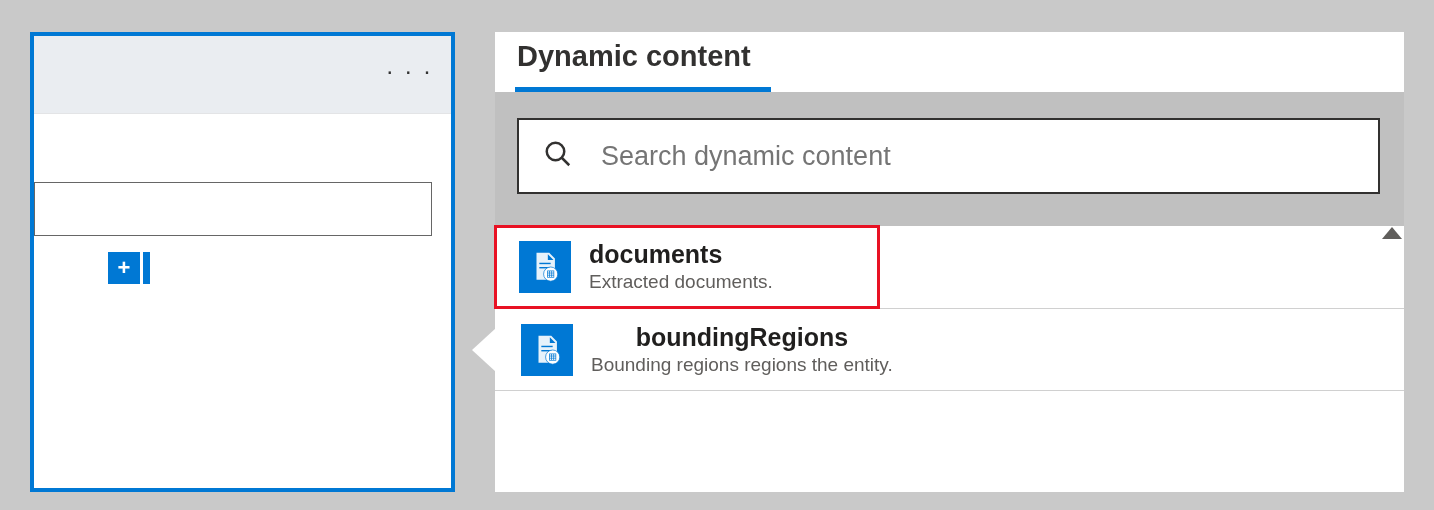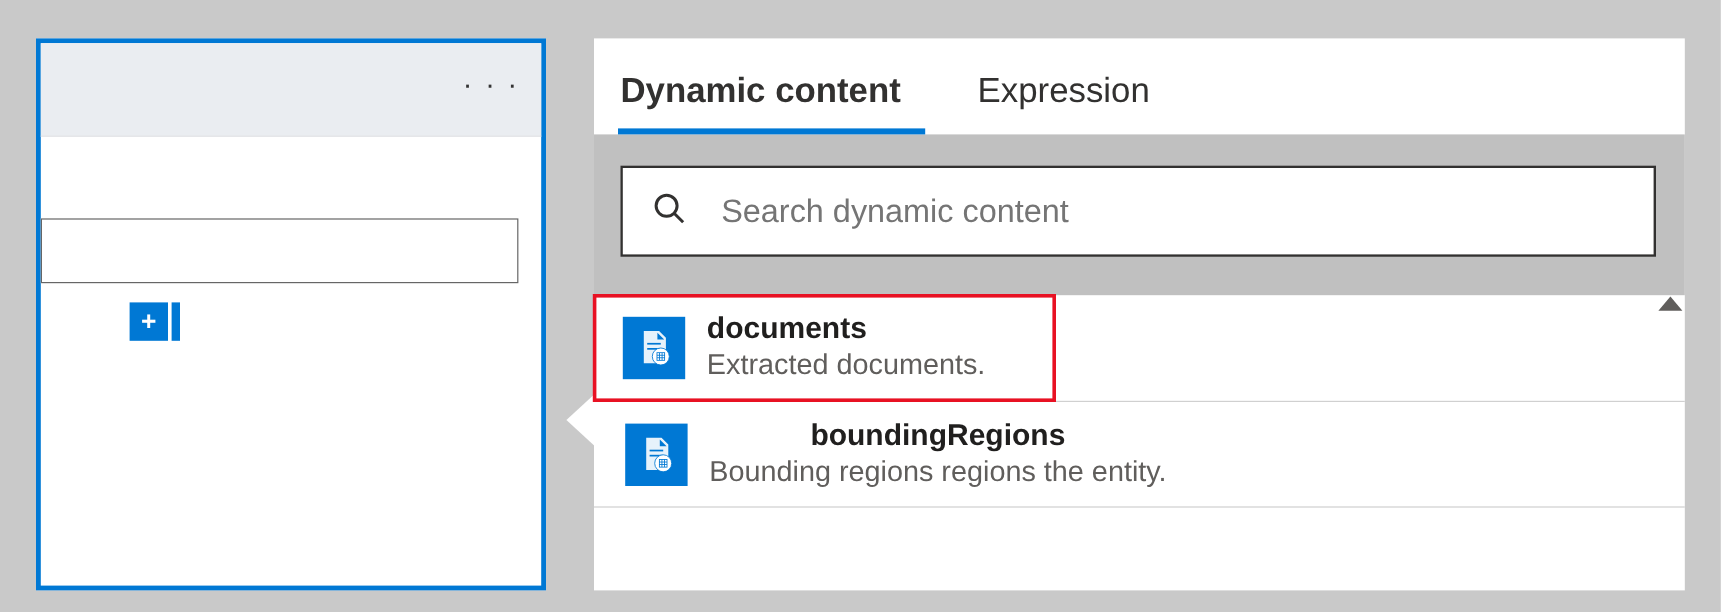--- a/index.html
+++ b/index.html
@@ -99,21 +99,21 @@
       left: 495px;
       top: 32px;
       width: 909px;
       height: 460px;
       background: #fff;
     }
     .tabs {
       display: flex;
       padding-left: 20px;
       border-bottom: 1px solid transparent;
-      height: 80px;
+      height: 60px;
       align-items: flex-end;
     }
     .tab {
       padding: 0 28px 18px 2px;
       font-size: 29px;
       color: #323130;
       cursor: pointer;
       position: relative;
       margin-right: 34px;
     }
@@ -183,21 +183,21 @@
     }
     .result-text {
       margin-left: 18px;
     }
     .result-title {
       font-size: 25px;
       font-weight: 600;
       color: #201f1e;
     }
     .result-desc {
-      font-size: 24px;
+      font-size: 19px;
       color: #605e5c;
       margin-top: 2px;
     }
     .scroll-indicator {
       position: absolute;
       right: 2px;
       top: 1px;
       width: 0;
       height: 0;
       border-left: 10px solid transparent;
@@ -228,21 +228,20 @@
         <span class="plus-bar"></span>
       </div>
     </div>
   </div>
 
   <div class="callout-arrow"></div>
 
   <div class="right-panel">
     <div class="tabs">
       <div class="tab active">Dynamic content</div>
-      <div class="tab">Expression</div>
     </div>
     <div class="search-section">
       <div class="search-box">
         <span class="search-icon">
           <svg viewBox="0 0 24 24" fill="none" stroke="#323130" stroke-width="2">
             <circle cx="10" cy="10" r="7"></circle>
             <line x1="15" y1="15" x2="21" y2="21"></line>
           </svg>
         </span>
         <input class="search-input" type="text" placeholder="Search dynamic content" style="">

